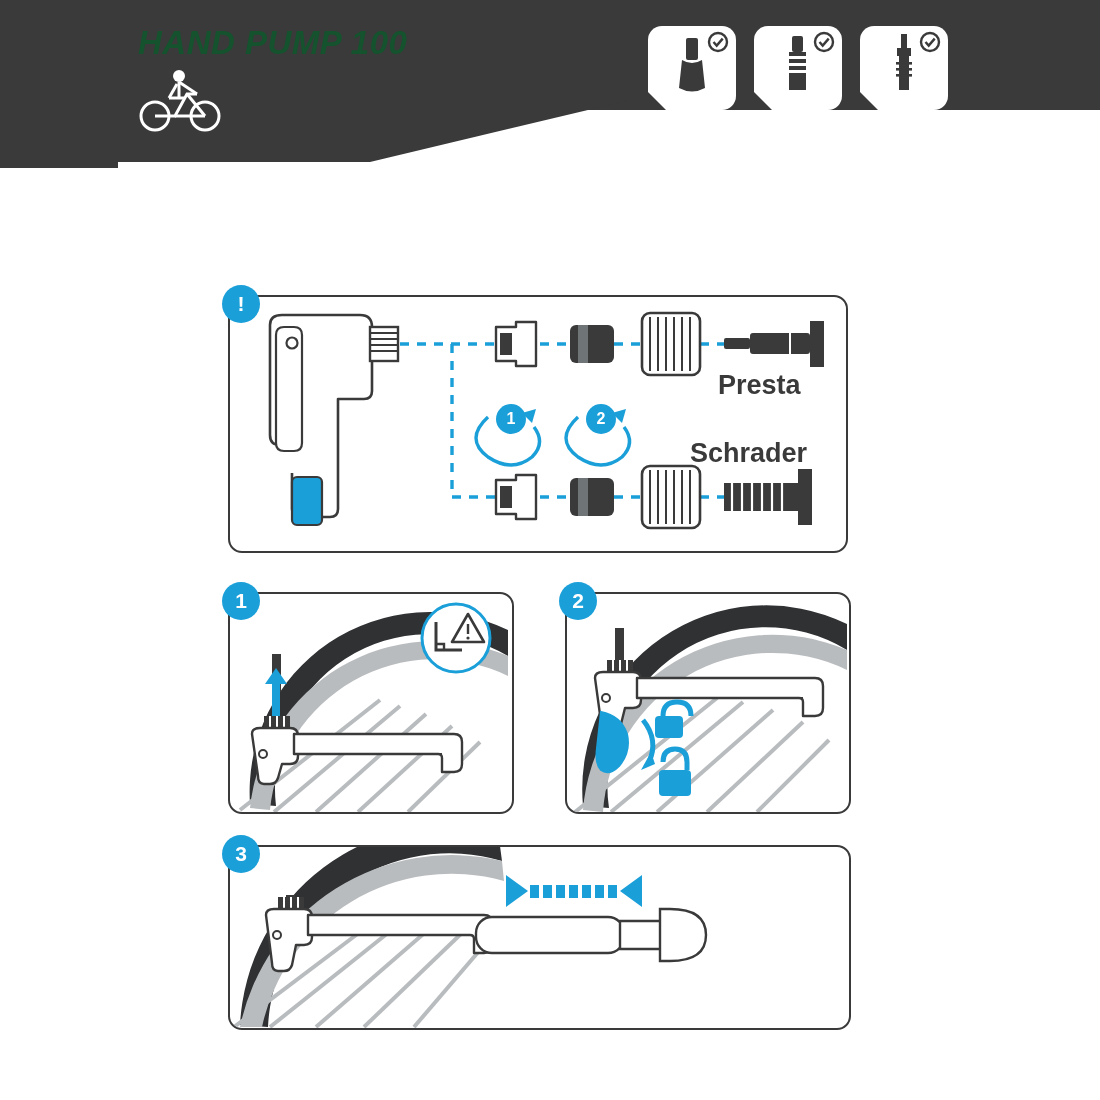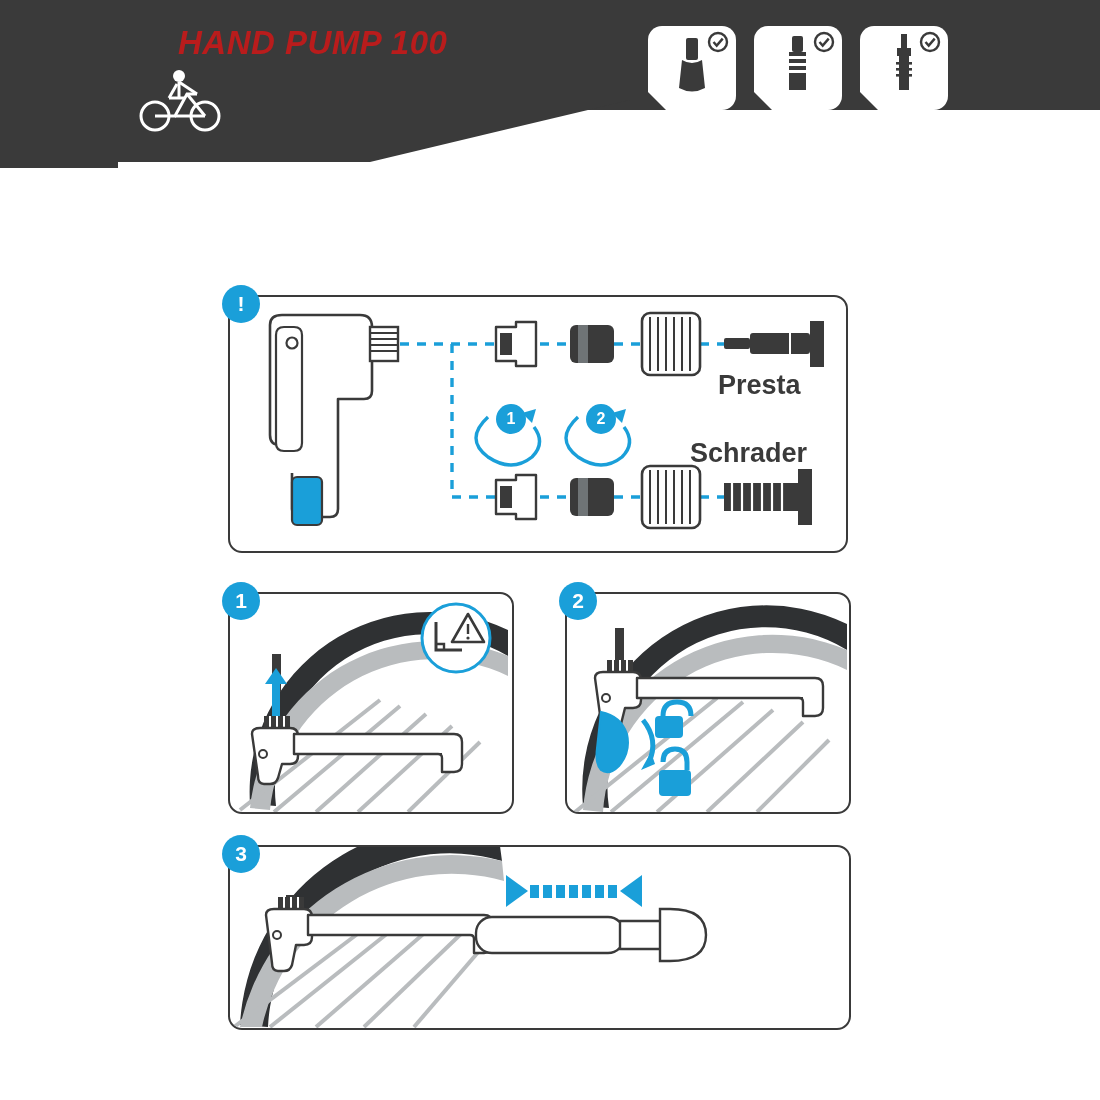--- a/index.html
+++ b/index.html
@@ -24,27 +24,26 @@
     position:absolute; left:0; top:0; width:118px; height:168px;
     background:#3a3a3a;
   }
   .header-wedge2 {
     position:absolute; left:110px; top:100px; width:520px; height:70px;
     background:#3a3a3a;
     clip-path: polygon(0 0, 520px 0, 260px 62px, 0 62px);
   }
   .title {
     position:absolute; left:138px; top:24px;
-    color:#b91c1c;
+    color:#14532d;
     font-size:33px;
     font-weight:bold;
     font-style:italic;
     letter-spacing:0.5px;
     white-space:nowrap;
-    margin-left:40px;
   }
   .cyclist {
     position:absolute; left:135px; top:68px; width:90px; height:65px;
   }
 
   
   .valve-row {
     position:absolute; left:648px; top:26px; width:300px; height:115px;
   }
   .valve {

